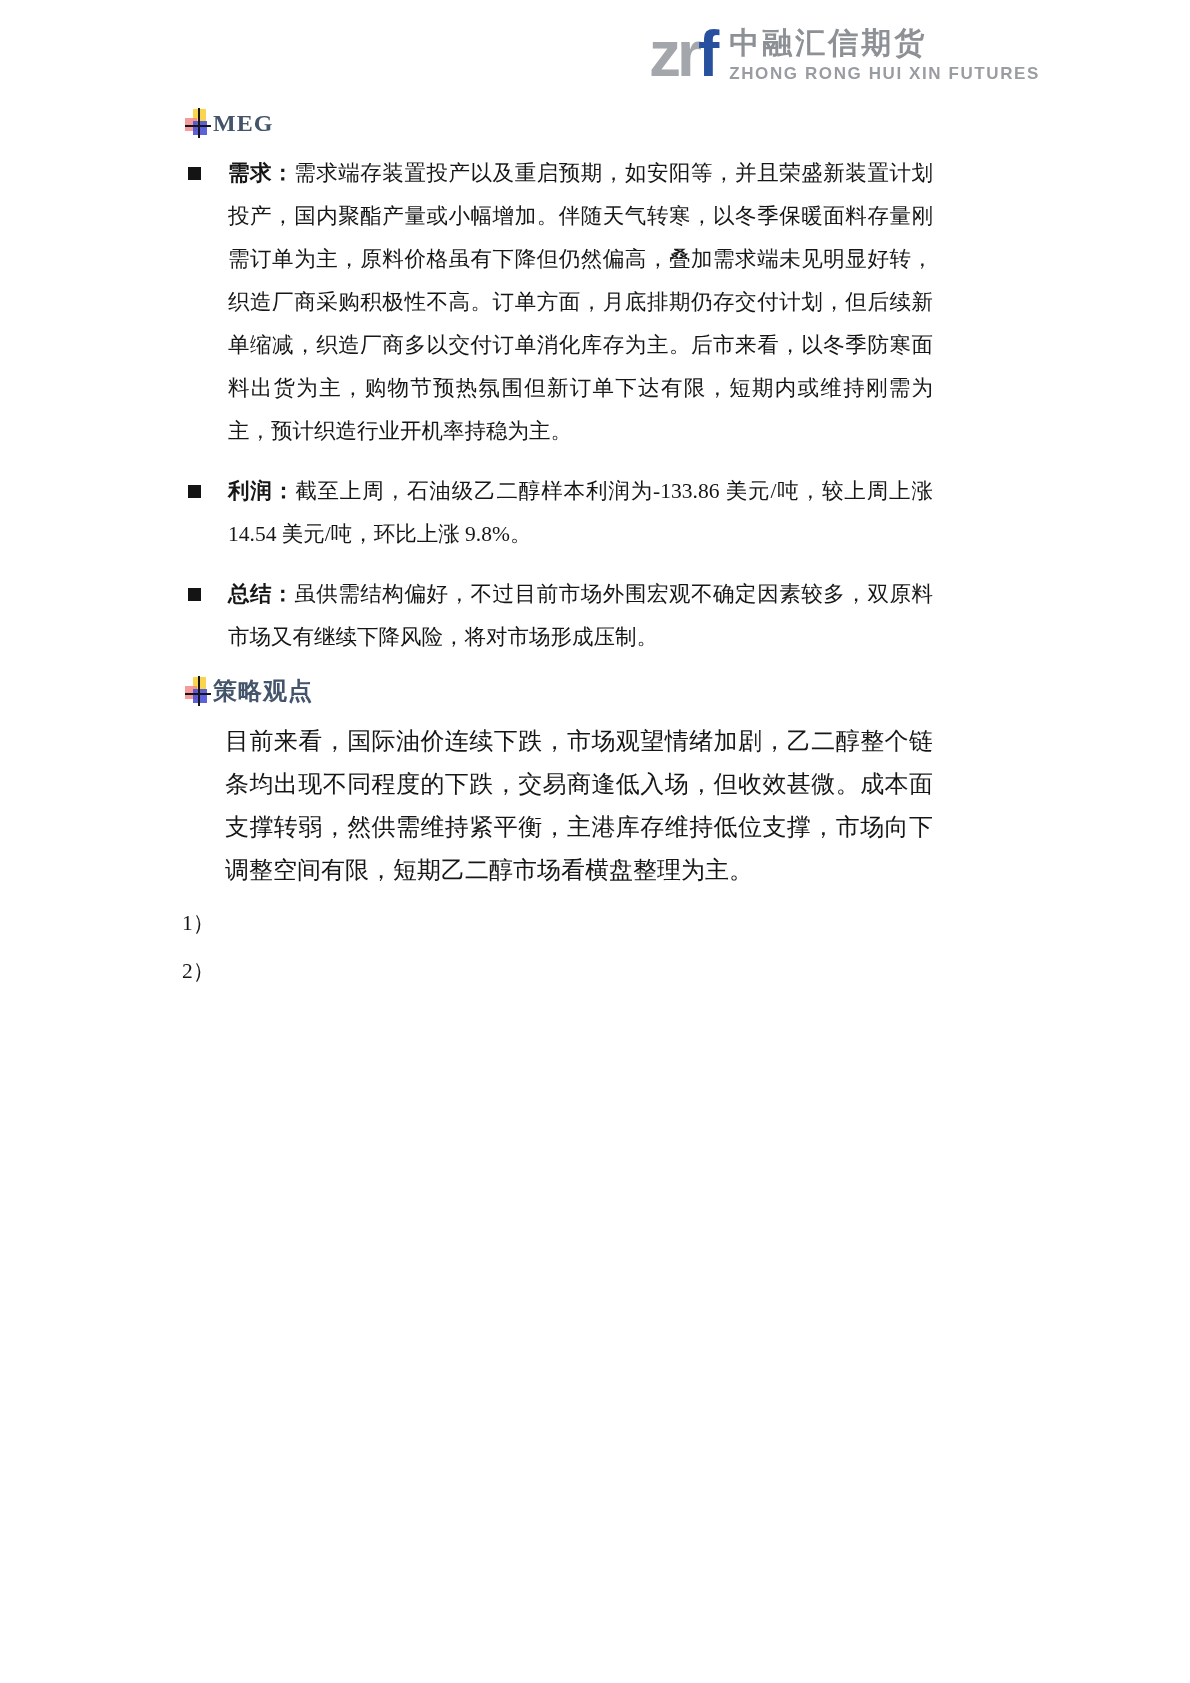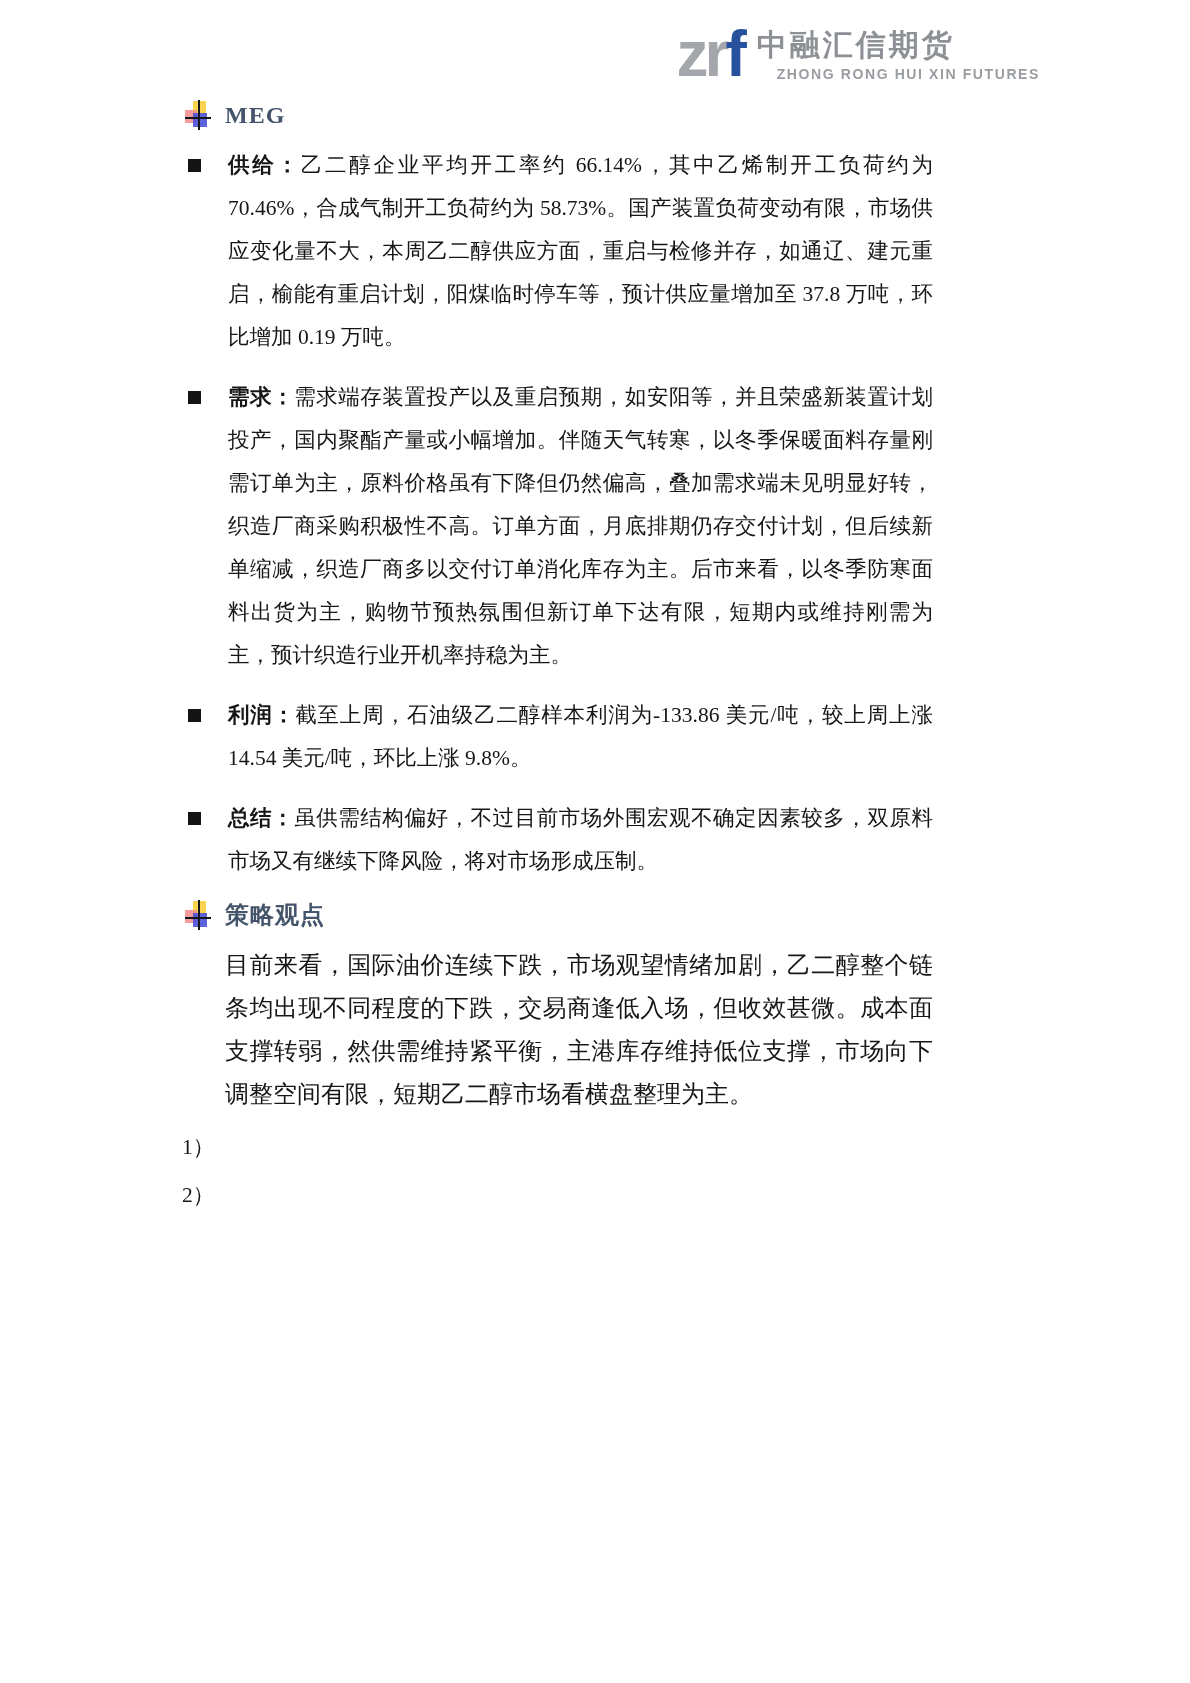--- a/index.html
+++ b/index.html
@@ -15,37 +15,37 @@
   .logo{
     position:absolute;top:22px;right:150px;
     display:flex;align-items:center;gap:14px;
     font-family:"Liberation Sans","DejaVu Sans",sans-serif;
   }
   .logo-mark{font-size:64px;font-weight:700;letter-spacing:-4px;line-height:64px;}
   .logo-zr{color:var(--logo-gray,#a3a6aa);}
   .logo-f{color:var(--logo-blue,#27509e);}
   .logo-names{display:flex;flex-direction:column;justify-content:flex-start;}
   .logo-cn{font-size:30px;font-weight:700;color:var(--logo-cn-gray,#8d9196);letter-spacing:3px;line-height:36px;}
-  .logo-en{font-size:14px;font-weight:700;color:var(--logo-en-gray,#999da1);letter-spacing:1.6px;margin-top:3px;margin-left:20px;}
+  .logo-en{font-size:17px;font-weight:700;color:var(--logo-en-gray,#999da1);letter-spacing:1.6px;margin-top:3px;}
 
   
   .content{
     position:absolute;left:185px;top:100px;width:748px;
     color:var(--body-color,#161616);
   }
 
   
   .cross-icon{position:relative;width:26px;height:30px;flex:none;}
   .cross-icon .sq-yellow{position:absolute;left:8px;top:1px;width:13px;height:14px;background:var(--icon-yellow,#fbd44f);}
   .cross-icon .sq-red{position:absolute;left:0px;top:10px;width:12px;height:13px;background:var(--icon-red,#f28b8b);opacity:.85;}
   .cross-icon .sq-blue{position:absolute;left:8px;top:13px;width:14px;height:14px;background:var(--icon-blue,#4b51d8);opacity:.9;}
   .cross-icon .v-line{position:absolute;left:13px;top:0;width:2px;height:30px;background:#15151d;}
   .cross-icon .h-line{position:absolute;left:0;top:17px;width:26px;height:2px;background:#15151d;}
 
-  .sec-heading{display:flex;align-items:flex-end;gap:14px;margin:0 0 14px 0;}
+  .sec-heading{display:flex;align-items:flex-end;gap:2px;margin:8px 0 14px 0;}
   .sec-heading .heading-text{
     font-size:24px;font-weight:700;color:var(--heading-color,#44546a);
     letter-spacing:1px;line-height:30px;
   }
 
   
   .bullet{display:flex;margin-bottom:17px;}
   .bullet-marker{width:13px;height:13px;background:#141414;flex:none;margin:15px 27px 0 3px;}
   .bullet-body{
     flex:1;text-align:justify;
@@ -89,26 +89,20 @@
       <span class="cross-icon">
         <span class="sq-yellow"></span>
           <span class="sq-red"></span>
           <span class="sq-blue"></span>
           <span class="v-line"></span>
           <span class="h-line"></span>
       </span>
       <span class="heading-text">MEG</span>
     </div>
 
-    <div class="bullet">
-      <span class="bullet-marker"></span>
-      <div class="bullet-body">
-        <span class="bullet-label">供给：</span><span>乙二醇企业平均开工率约 66.14%，其中乙烯制开工负荷约为 70.46%，合成气制开工负荷约为 58.73%。国产装置负荷变动有限，市场供应变化量不大，本周乙二醇供应方面，重启与检修并存，如通辽、建元重启，榆能有重启计划，阳煤临时停车等，预计供应量增加至 37.8 万吨，环比增加 0.19 万吨。</span>
-      </div>
-    </div>
 
     <div class="bullet">
       <span class="bullet-marker"></span>
       <div class="bullet-body">
         <span class="bullet-label">需求：</span><span>需求端存装置投产以及重启预期，如安阳等，并且荣盛新装置计划投产，国内聚酯产量或小幅增加。伴随天气转寒，以冬季保暖面料存量刚需订单为主，原料价格虽有下降但仍然偏高，叠加需求端未见明显好转，织造厂商采购积极性不高。订单方面，月底排期仍存交付计划，但后续新单缩减，织造厂商多以交付订单消化库存为主。后市来看，以冬季防寒面料出货为主，购物节预热氛围但新订单下达有限，短期内或维持刚需为主，预计织造行业开机率持稳为主。</span>
       </div>
     </div>
 
 
     <div class="bullet">

